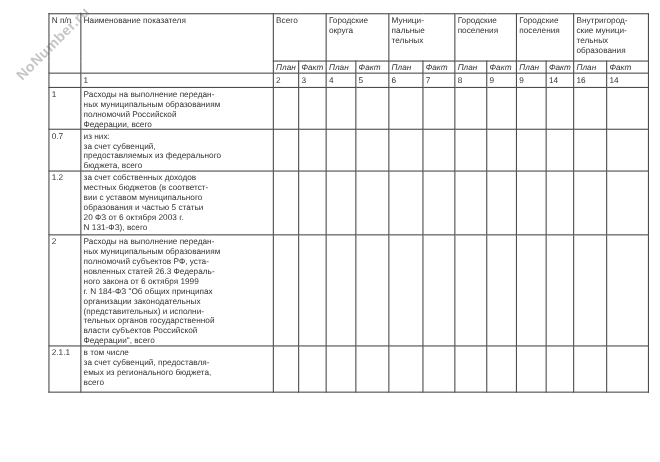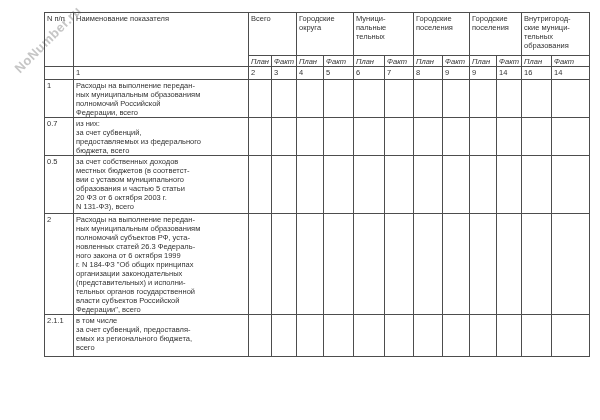--- a/index.html
+++ b/index.html
@@ -157,21 +157,21 @@
         <td></td>
           <td></td>
         <td></td>
           <td></td>
         <td></td>
           <td></td>
         <td></td>
           <td></td>
       </tr>
       <tr class="r2">
-        <td>0.5</td>
+        <td>1.2</td>
         <td>за счет собственных доходов
 местных бюджетов (в соответст-
 вии с уставом муниципального
 образования и частью 5 статьи
 20 ФЗ от 6 октября 2003 г.
 N 131-ФЗ), всего</td>
         <td></td>
           <td></td>
         <td></td>
           <td></td>

